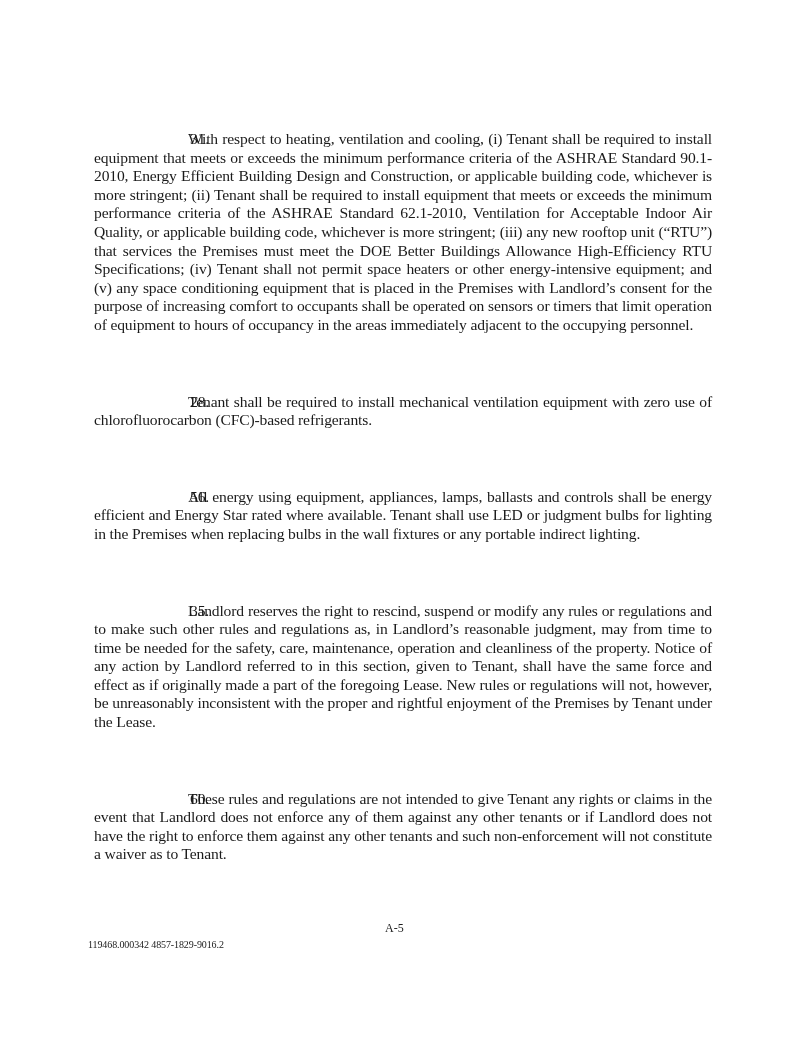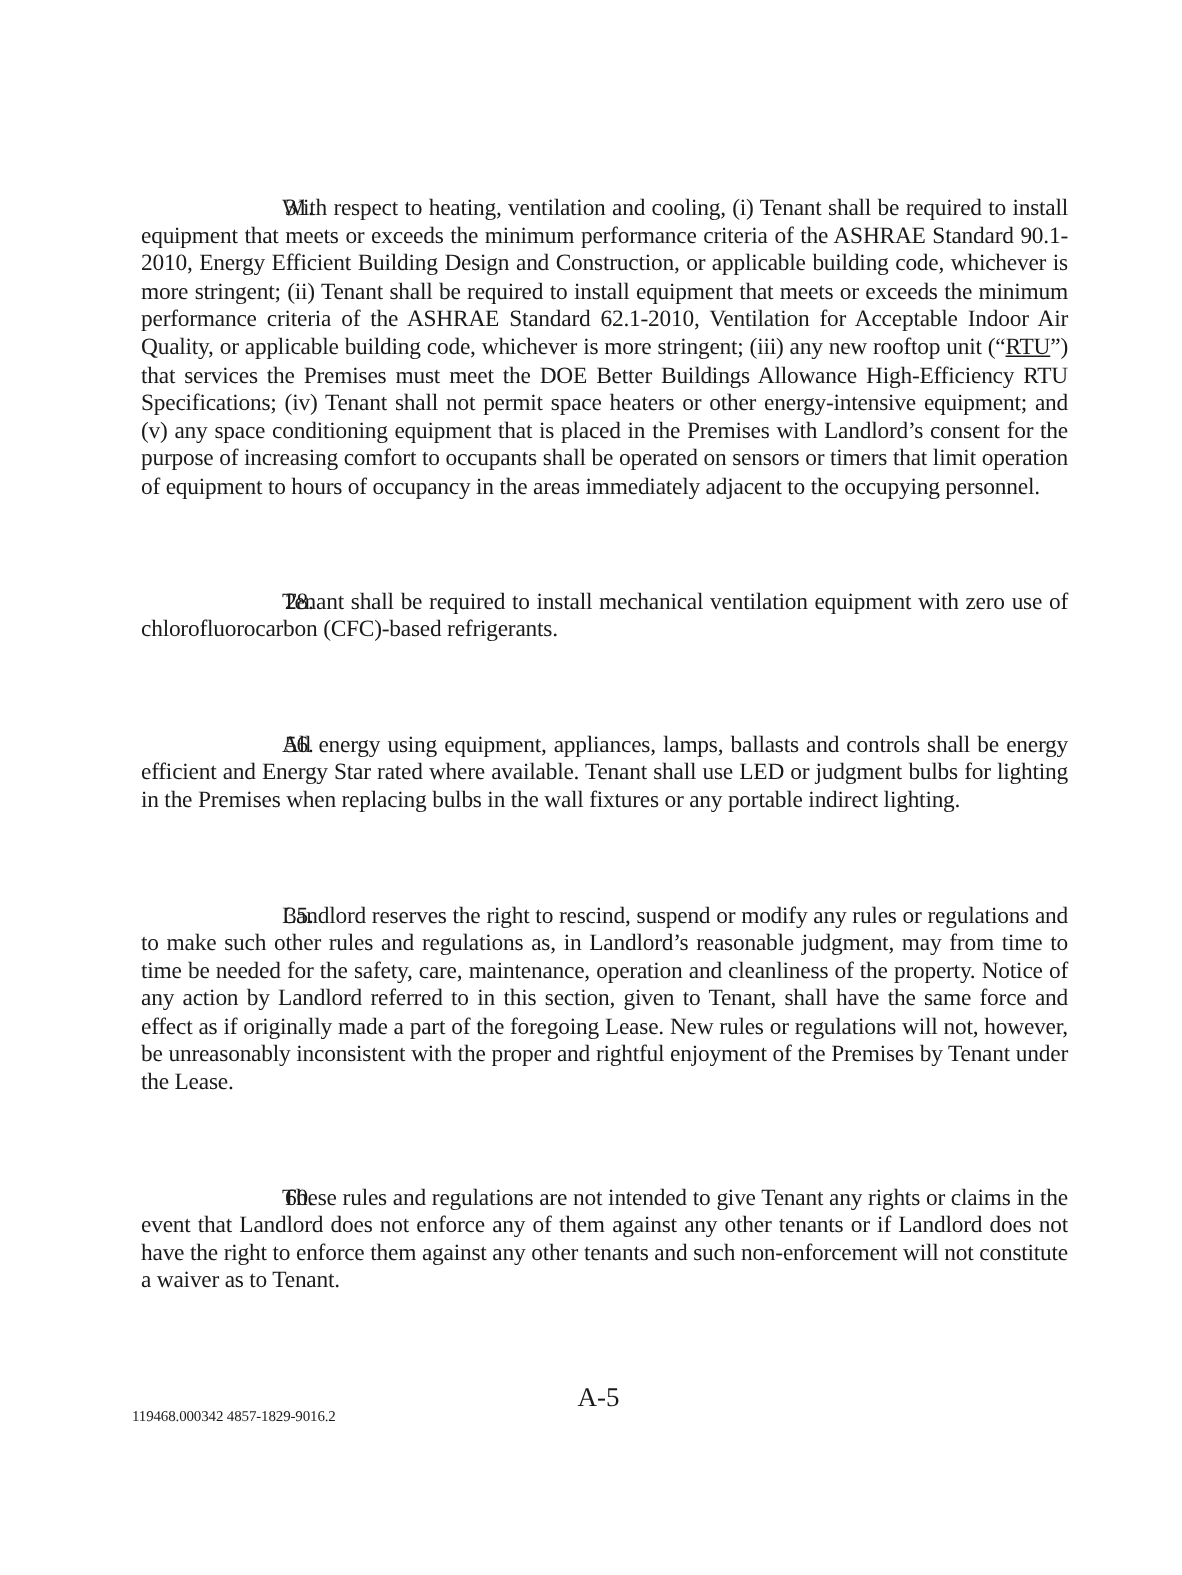--- a/index.html
+++ b/index.html
@@ -36,27 +36,26 @@
     .para {
       margin: 0 0 18px 0;
       text-indent: 48px;
     }
     .para .num {
       display: inline-block;
       width: 46px;
       margin-top: 40px;
     }
     .para .rtu {
-      text-decoration: underline;
     }
     .page-number {
       position: absolute;
       left: 385px;
       top: 921px;
-      font-size: 18px;
+      font-size: 12px;
     }
     .doc-id {
       position: absolute;
       left: 88px;
       top: 939px;
       font-size: 10px;
       letter-spacing: -0.1px;
     }
   </style>
 </head>

